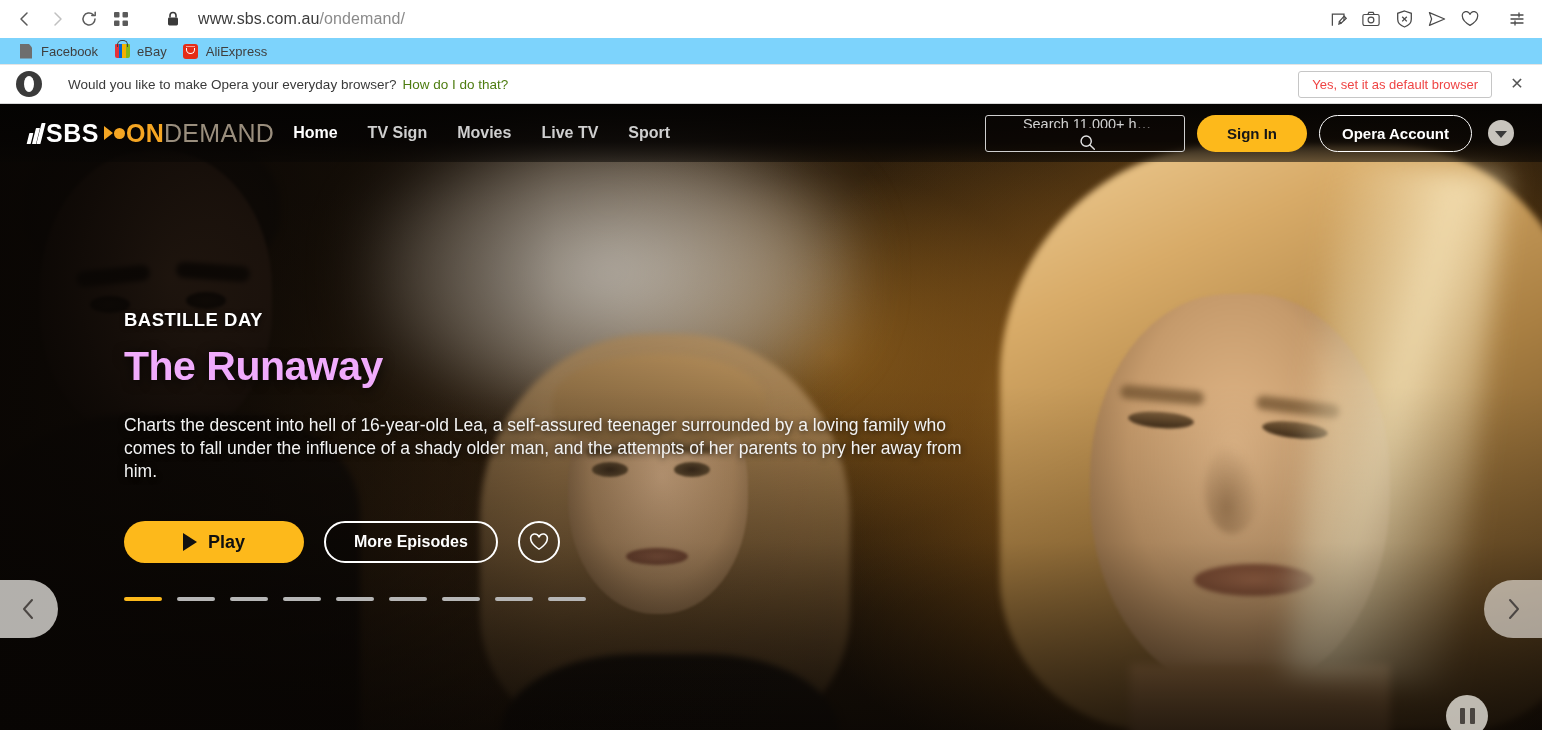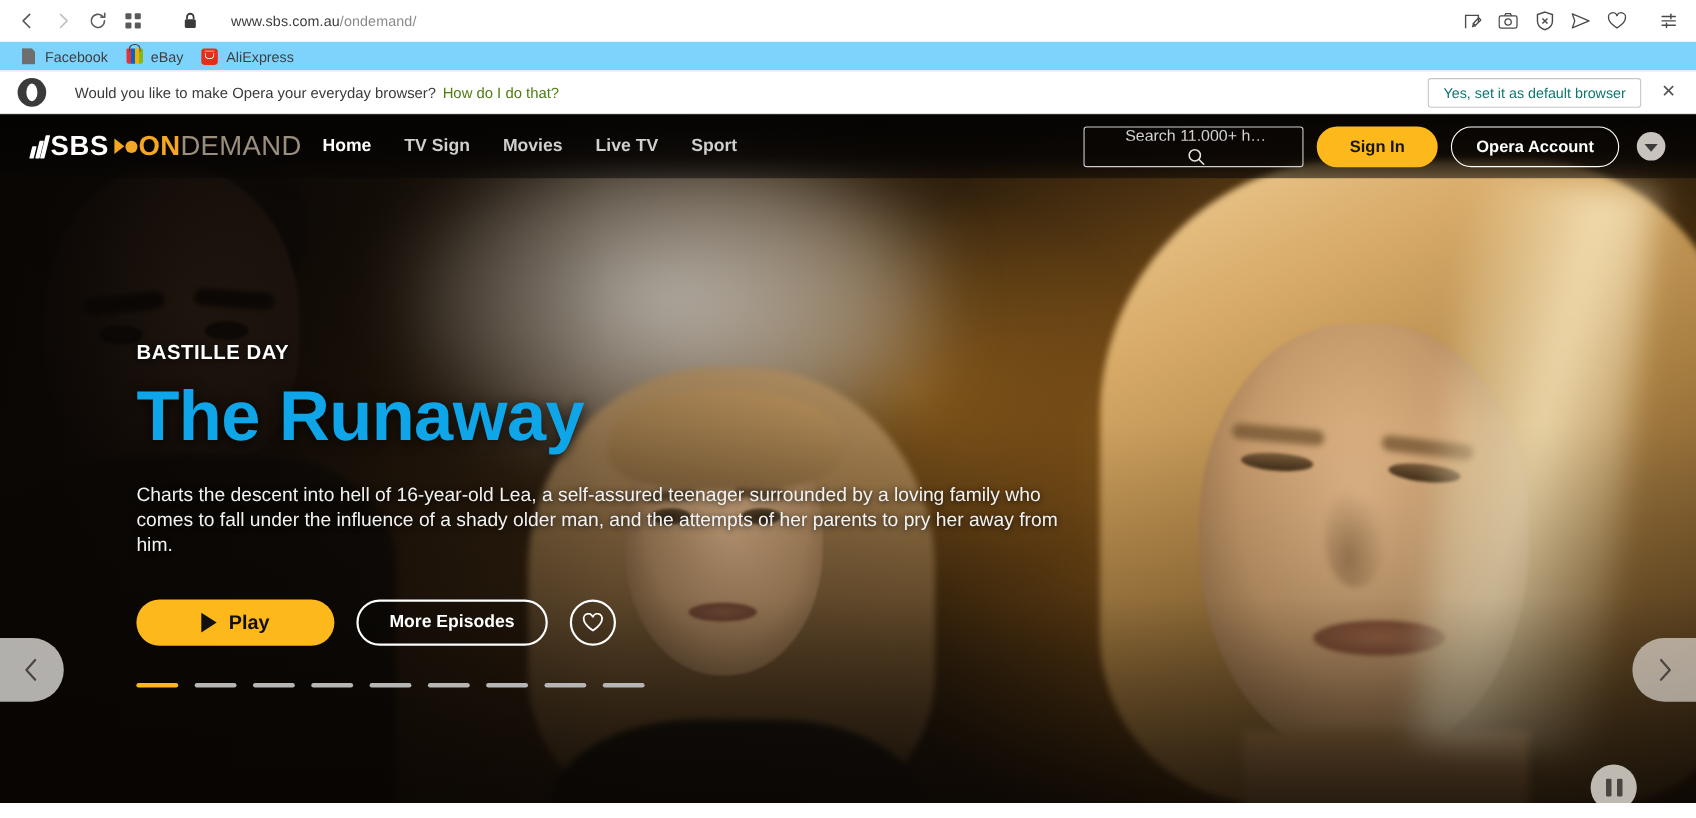--- a/index.html
+++ b/index.html
@@ -21,22 +21,22 @@
     justify-content: center; border-radius: 4px; color: #5a5a5a;
   }
   .nav-btn.disabled { color: #c0c0c0; }
   .nav-btn svg { display: block; }
 
   .lock-wrap {
     width: 34px; height: 30px; display: flex; align-items: center;
     justify-content: center; margin-left: 18px;
   }
   .url-text {
-    font-size: 13px; color: #8a8a8a; letter-spacing: .1px;
-    white-space: nowrap; margin-left: 18px;
+    font-size: 16px; color: #8a8a8a; letter-spacing: .1px;
+    white-space: nowrap; margin-left: 6px;
   }
   .url-text .domain { color: #3c3c3c; }
   .urlbar-spacer { flex: 1 1 auto; }
 
   .chrome-icons { display: flex; align-items: center; gap: 11px; padding-right: 4px; }
   .chrome-icon {
     width: 22px; height: 22px; display: flex; align-items: center;
     justify-content: center; color: #4a4a4a;
   }
   .chrome-icon.last { margin-left: 14px; }
@@ -85,21 +85,21 @@
     width: 26px; height: 26px; border-radius: 50%;
     background: #3a3a3a; position: relative; flex: 0 0 26px;
   }
   .opera-logo::after {
     content:""; position:absolute; inset:5px 8px; border-radius:50%; background:#fff;
   }
   .opera-msg { font-size: 13.5px; color: #3a3a3a; margin-left: 26px; white-space: nowrap; }
   .opera-link { font-size: 13.5px; color: #4d7c0f; margin-left: 6px; white-space: nowrap; }
   .opera-spacer { flex: 1 1 auto; }
   .opera-default-btn {
-    font-size: 13px; color: #0f766e; background: #fff;
+    font-size: 13px; color: #ef4444; background: #fff;
     border: 1px solid #c6c6c6; border-radius: 3px;
     padding: 5px 13px; white-space: nowrap;
   }
   .opera-close {
     width: 26px; height: 26px; margin-left: 12px; color: #555;
     display:flex; align-items:center; justify-content:center; font-size: 16px; line-height: 1;
   }
 
   
   .page { position: relative; width: 1542px; height: 626px; overflow: hidden; background: #120d08; }
@@ -306,21 +306,21 @@
     border-top: 7px solid #3a3a3a; margin-top: 2px;
   }
 
   
   .hero-content { position: absolute; left: 124px; top: 205px; width: 900px; z-index: 4; }
   .eyebrow {
     font-size: 18.5px; font-weight: bold; color: #ffffff; letter-spacing: .5px;
     text-shadow: 0 1px 5px rgba(0,0,0,.8);
   }
   .hero-title {
-    font-size: 64px; font-weight: bold; color: #0ea5e9; letter-spacing: -.5px;
+    font-size: 41px; font-weight: bold; color: #f0abfc; letter-spacing: -.5px;
     margin-top: 14px; line-height: 1.05; text-shadow: 0 2px 12px rgba(0,0,0,.75);
   }
   .hero-desc {
     font-size: 17.5px; color: #f2f2f2; line-height: 1.32; margin-top: 26px;
     max-width: 840px; text-shadow: 0 1px 6px rgba(0,0,0,.85);
   }
   .hero-actions { display: flex; align-items: center; gap: 20px; margin-top: 38px; }
   .btn-play {
     height: 42px; width: 180px; border-radius: 21px; background: #fdb91b;
     color: #101010; font-size: 18px; font-weight: bold;

